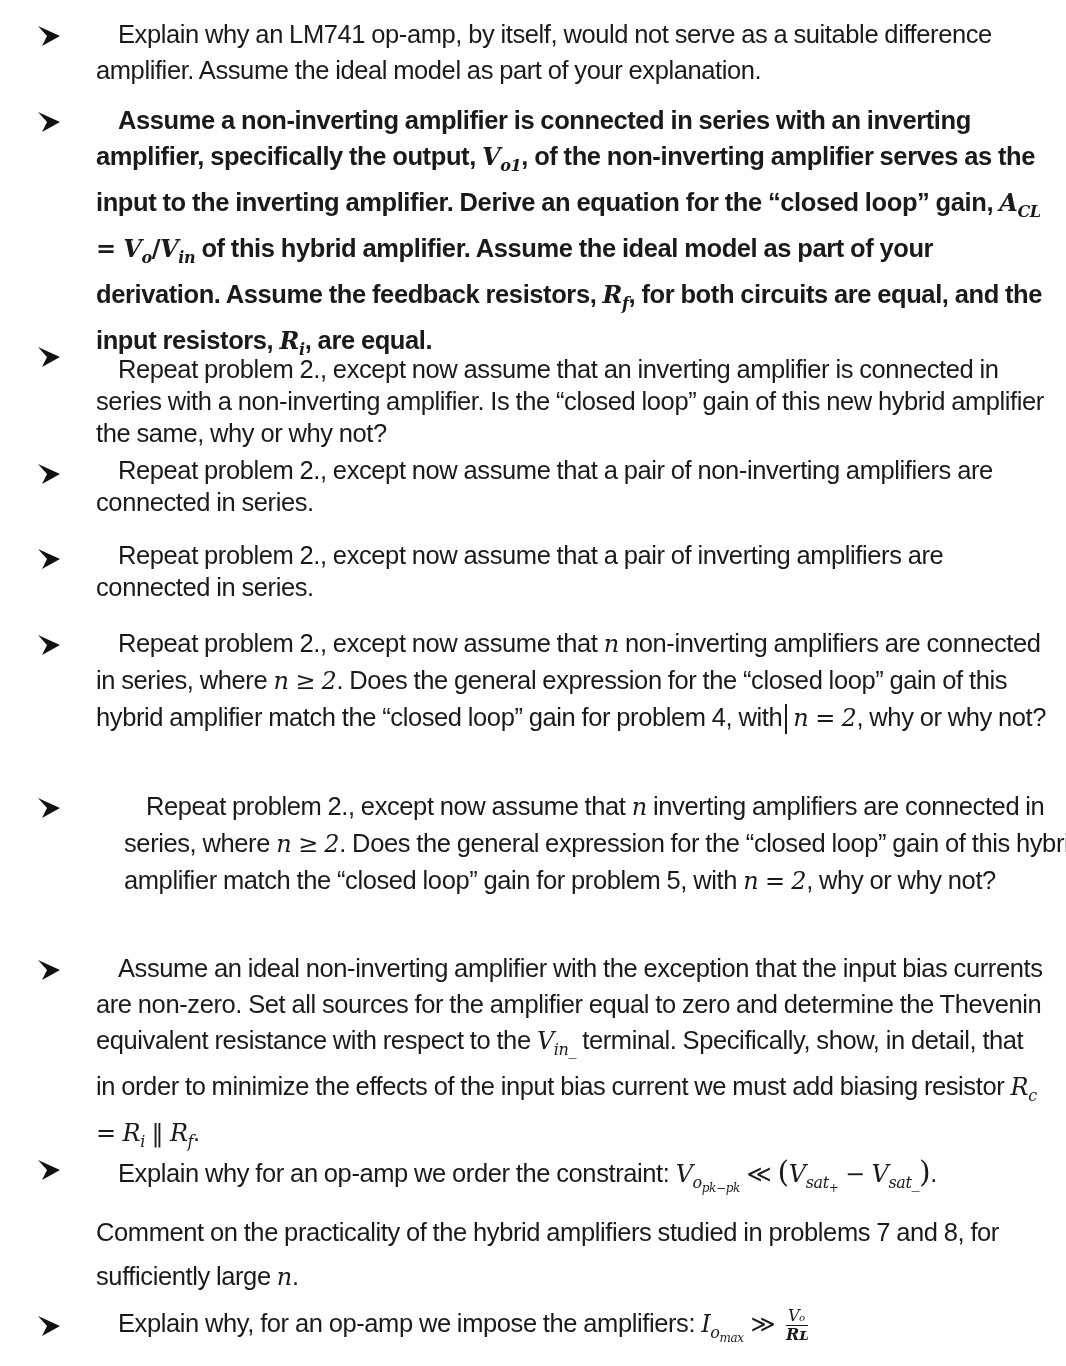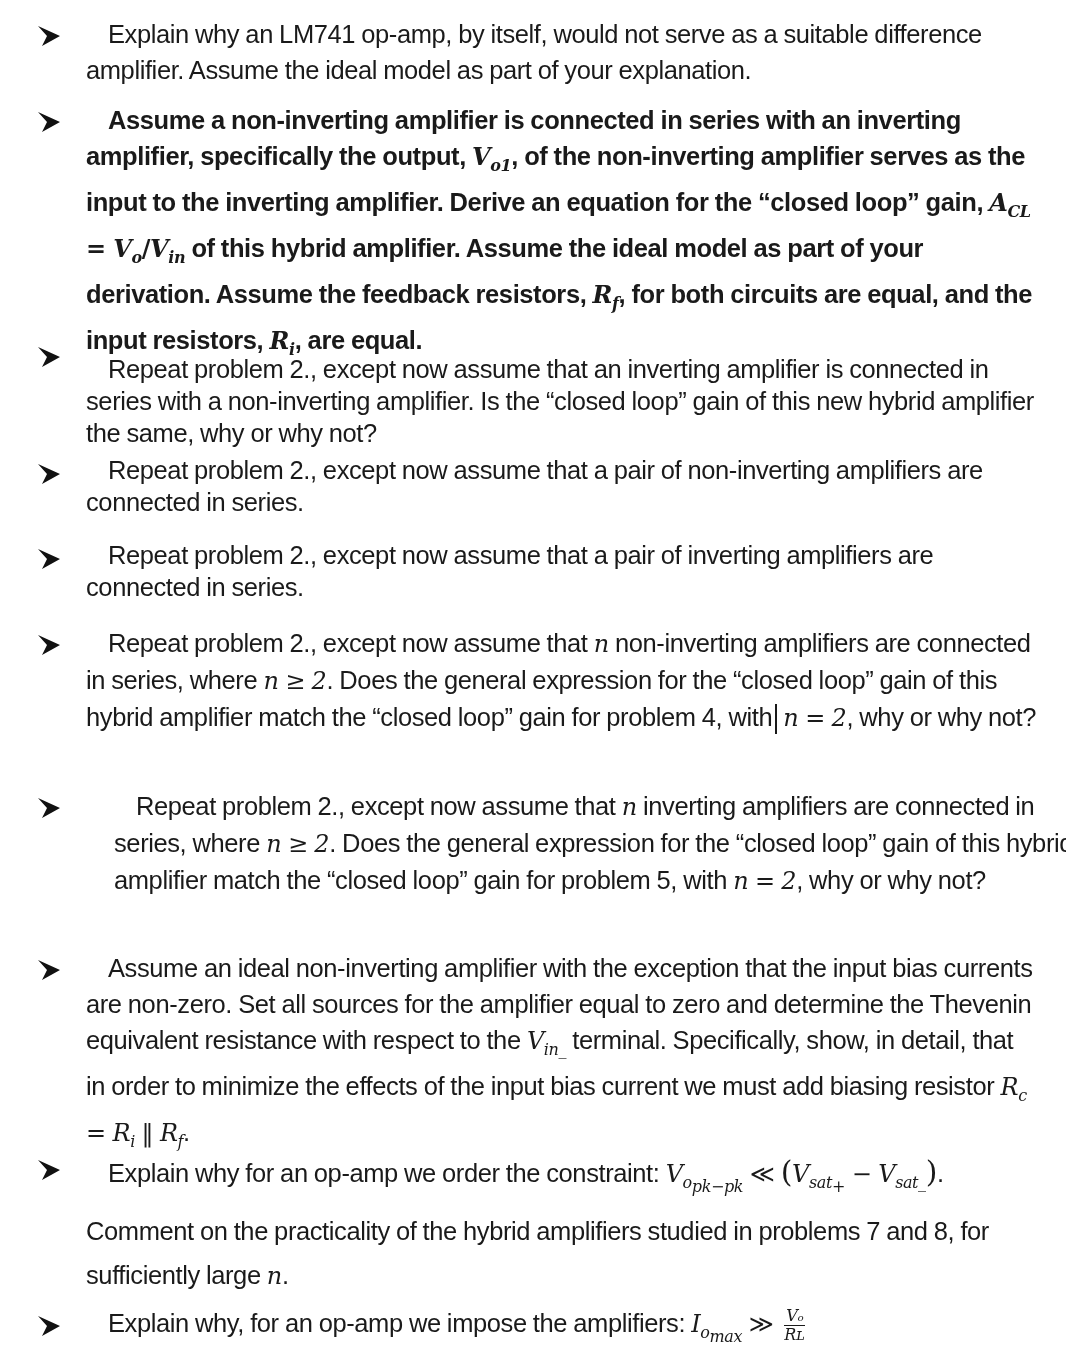--- a/index.html
+++ b/index.html
@@ -7,31 +7,31 @@
     width: 1066px; height: 1366px; overflow: hidden; position: relative;
     font-family: "Liberation Sans", sans-serif; color: #1a1a1a;
     font-size: 25.5px; line-height: 36px;
   }
   .item { position: absolute; left: 0; width: 1066px; }
   .bullet {
     position: absolute; left: 36px; width: 30px; height: 30px;
   }
   .bullet svg { width: 26px; height: 22px; }
   .text {
-    position: absolute; left: 86px; right: 20px;
+    position: absolute; left: 96px; right: 20px;
     letter-spacing: -0.4px; word-spacing: -0.5px;
   }
   .indent { display: inline-block; width: 22px; }
   .m { font-family: "DejaVu Serif", "Liberation Serif", serif; font-style: italic; font-size: 24px; }
   .mu { font-family: "DejaVu Serif", "Liberation Serif", serif; font-size: 24px; }
   .sub { font-size: 16px; vertical-align: -6px; font-family: "DejaVu Serif", serif; font-style: italic; }
-  .subsub { font-size: 16px; vertical-align: -4px; }
+  .subsub { font-size: 12px; vertical-align: -4px; }
   .frac { display: inline-block; vertical-align: middle; text-align: left; font-family: "DejaVu Serif", serif; font-style: italic; font-size: 16px; line-height: 18px; margin-left: 4px; }
   .frac .num { display: block; border-bottom: 1.5px solid #1a1a1a; padding: 0 2px; }
-  .frac .den { display: block; }
+  .frac .den { display: block; font-weight: bold; }
   .cursor { display: inline-block; width: 2px; height: 30px; background: #1a1a1a; vertical-align: middle; margin-left: 3px; }
 </style>
 </head>
 <body>
 
 <div class="item" style="top:16px;">
   <span class="bullet" style="top:4px;">
     <svg viewBox="0 0 26 22">
         <path d="M2 1 L24 11 L6 21 L11 11 Z" fill="#111"></path>
       </svg>

